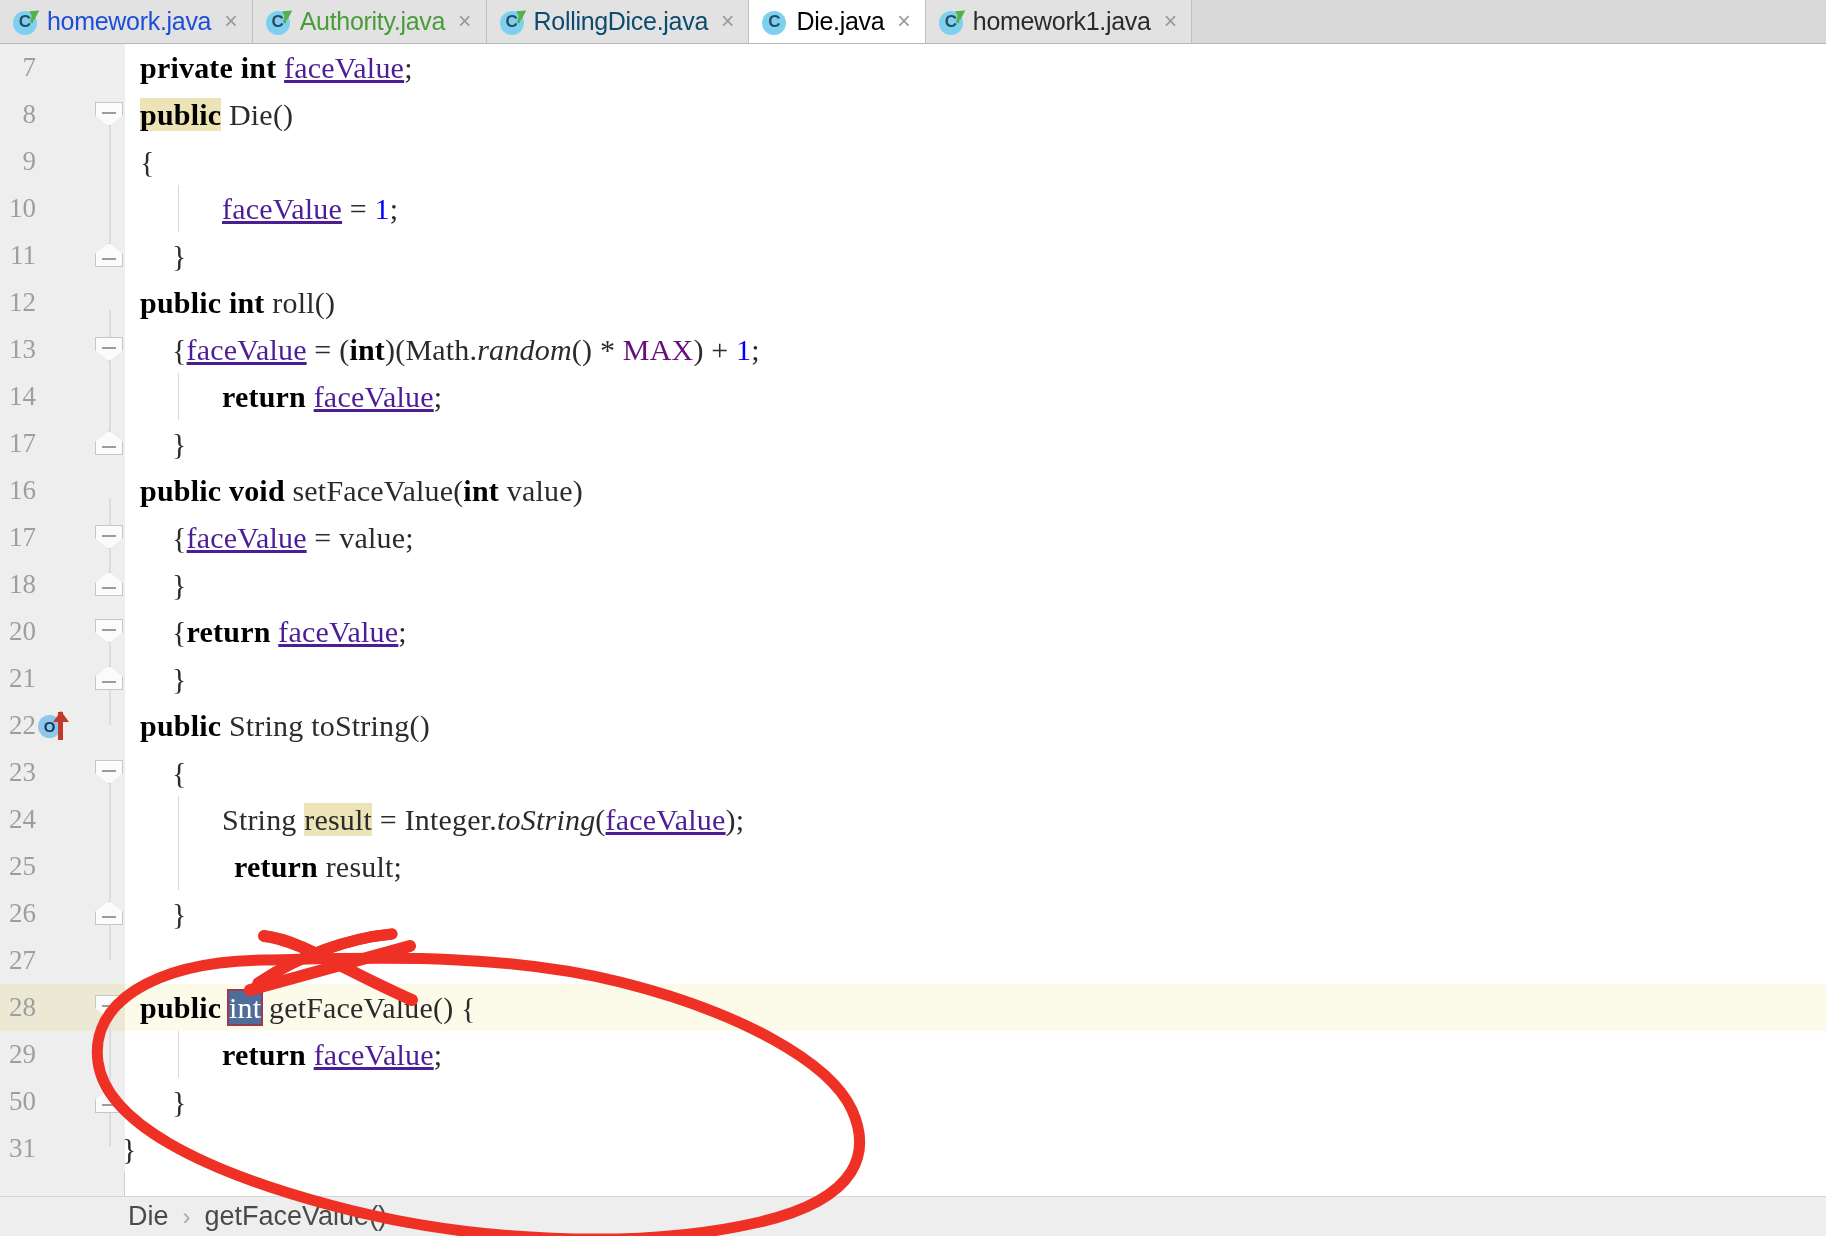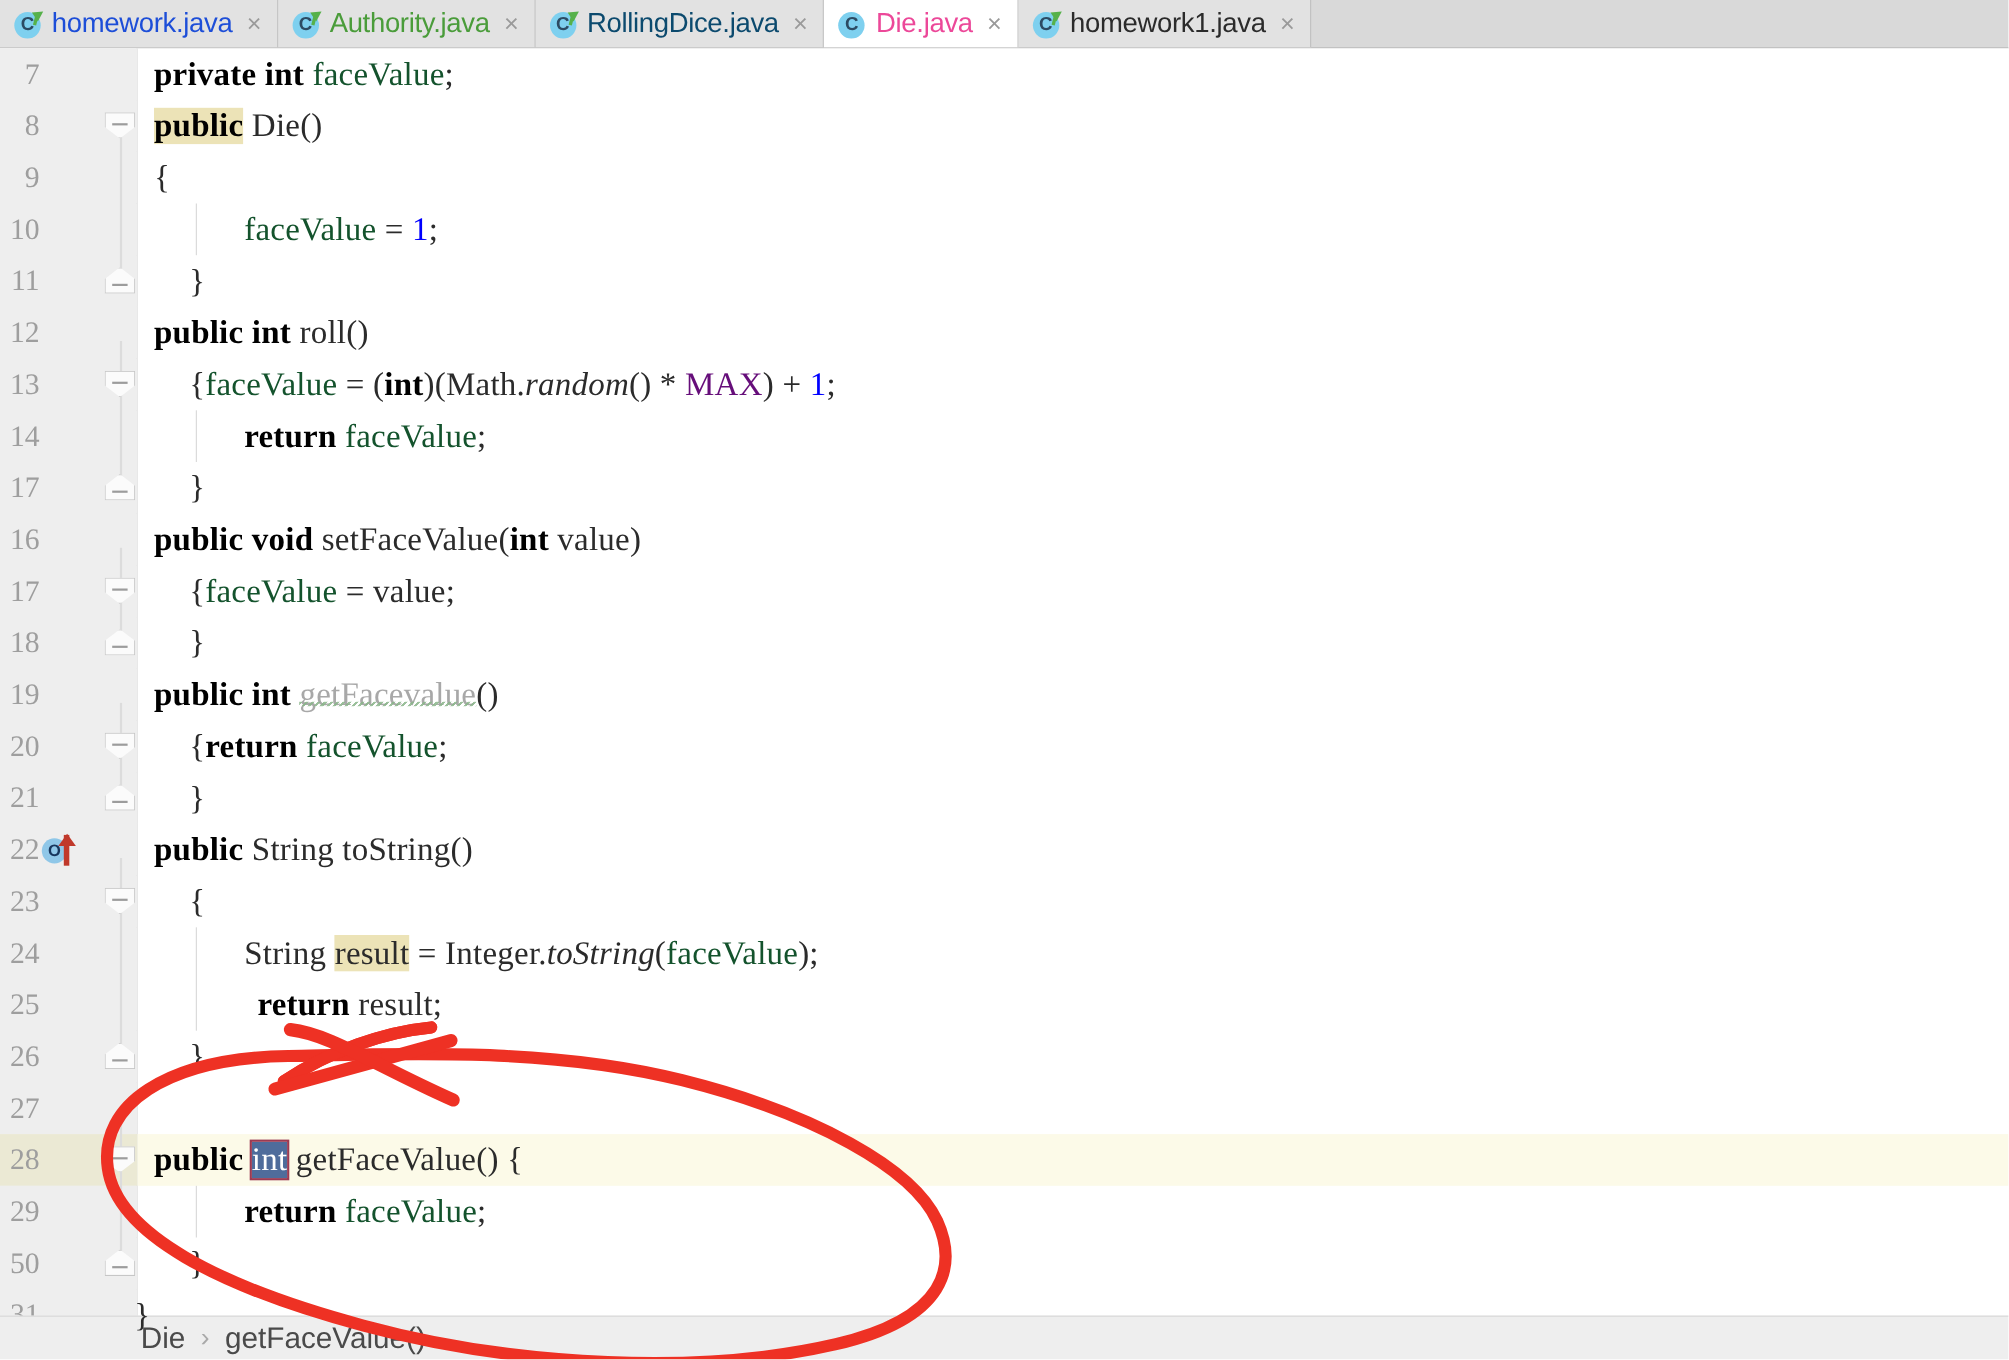--- a/index.html
+++ b/index.html
@@ -95,21 +95,21 @@
     font-family:"Liberation Serif", serif;
     font-size:30px;letter-spacing:0.2px;color:#2b2b2b;
   }
   
   .guide{
     position:absolute;width:1px;background:#d8d8d8;z-index:1;
   }
 
   
   .kw{color:#000000;font-weight:bold;}
-  .fld{color:#14532d;}
+  .fld{color:#4c1d95;text-decoration:underline;}
   .num{color:#0000ff;}
   .cls{color:#2b2b2b;}
   .stat{font-style:italic;color:#2b2b2b;}
   .statf{font-style:normal;color:#660e7a;font-weight:normal;}
   .plain{color:#2b2b2b;}
   .greyed{color:#a8a8a8;position:relative;}
   .greyed .wavy{
     position:absolute;left:0;right:0;bottom:6px;height:4px;
     background:repeating-linear-gradient(135deg,#8ab58a 0 2px,transparent 2px 4px);
     opacity:.85;
@@ -211,21 +211,21 @@
       </span>
       <span class="tab-label" style="color:#0c4a6e">RollingDice.java</span>
       <span class="tab-close">×</span>
     </div>
 
     <div class="tab active">
       <span class="jicon">
         <span class="disc"></span>
           <span class="cchar">C</span>
       </span>
-      <span class="tab-label" style="color:#ec4899">Die.java</span>
+      <span class="tab-label" style="color:#000000">Die.java</span>
       <span class="tab-close">×</span>
     </div>
 
     <div class="tab">
       <span class="jicon">
         <span class="disc"></span>
           <span class="cchar">C</span>
         <span class="arrowtail"></span>
           <span class="arrow"></span>
       </span>
@@ -339,25 +339,20 @@
       <div class="row">
         <div class="gutbg"></div>
         <div class="ln">18</div>
         <div class="fold up">
             <span class="sh"></span>
             <span class="minus"></span>
           </div>
         <div class="code" style="left:172px"><span class="plain">}</span></div>
       </div>
 
-      <div class="row">
-        <div class="gutbg"></div>
-        <div class="ln">19</div>
-        <div class="code"><span class="kw">public</span> <span class="kw">int</span> <span class="greyed">getFacevalue<span class="wavy"></span></span><span class="plain">()</span></div>
-      </div>
 
       <div class="row">
         <div class="gutbg"></div>
         <div class="ln">20</div>
         <div class="fold down">
             <span class="sh"></span>
             <span class="minus"></span>
           </div>
         <div class="code" style="left:172px"><span class="plain">{</span><span class="kw">return</span> <span class="fld">faceValue</span><span class="plain">;</span></div>
       </div>

